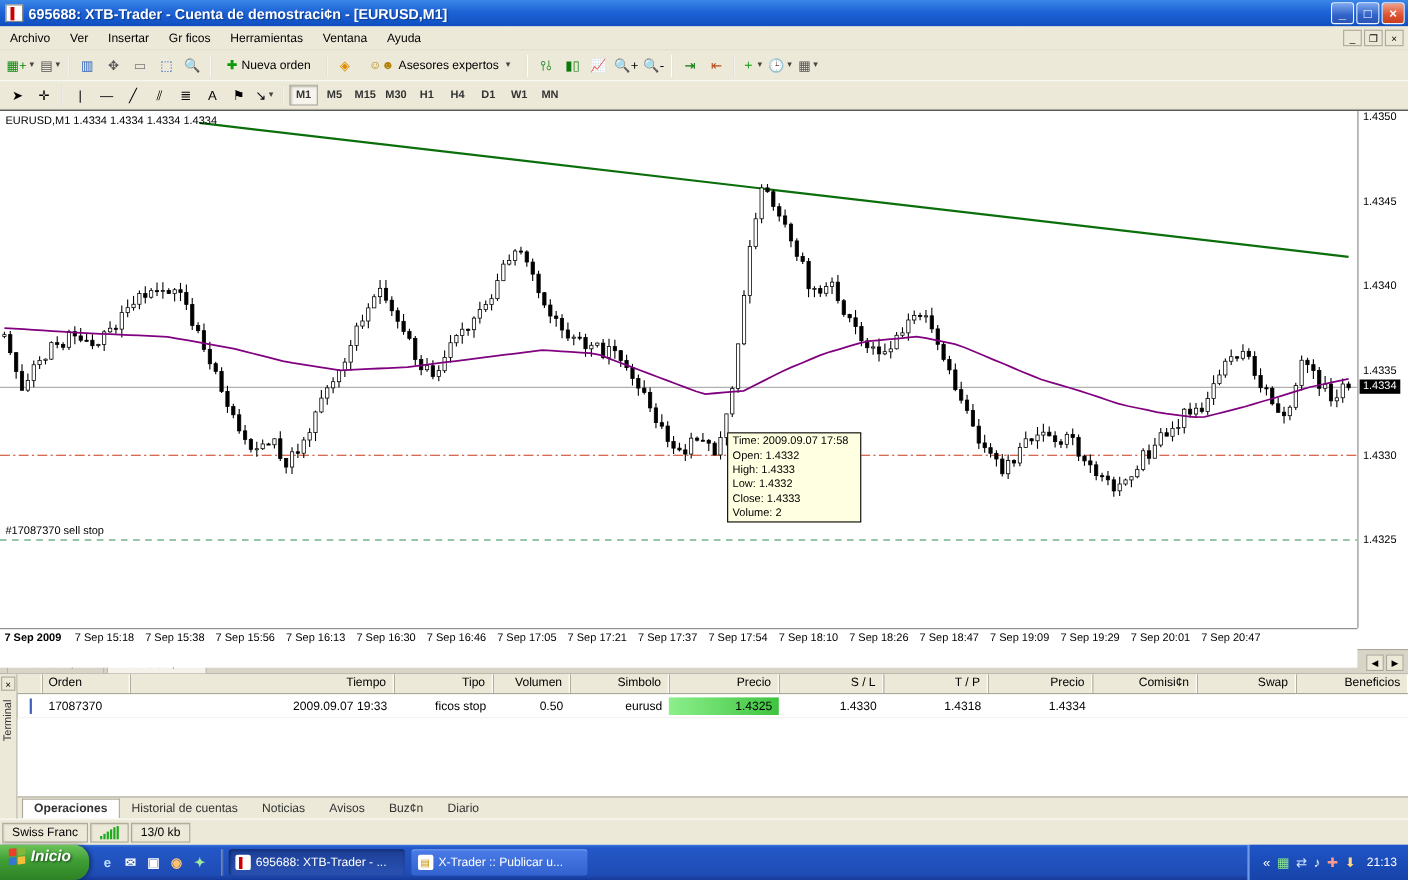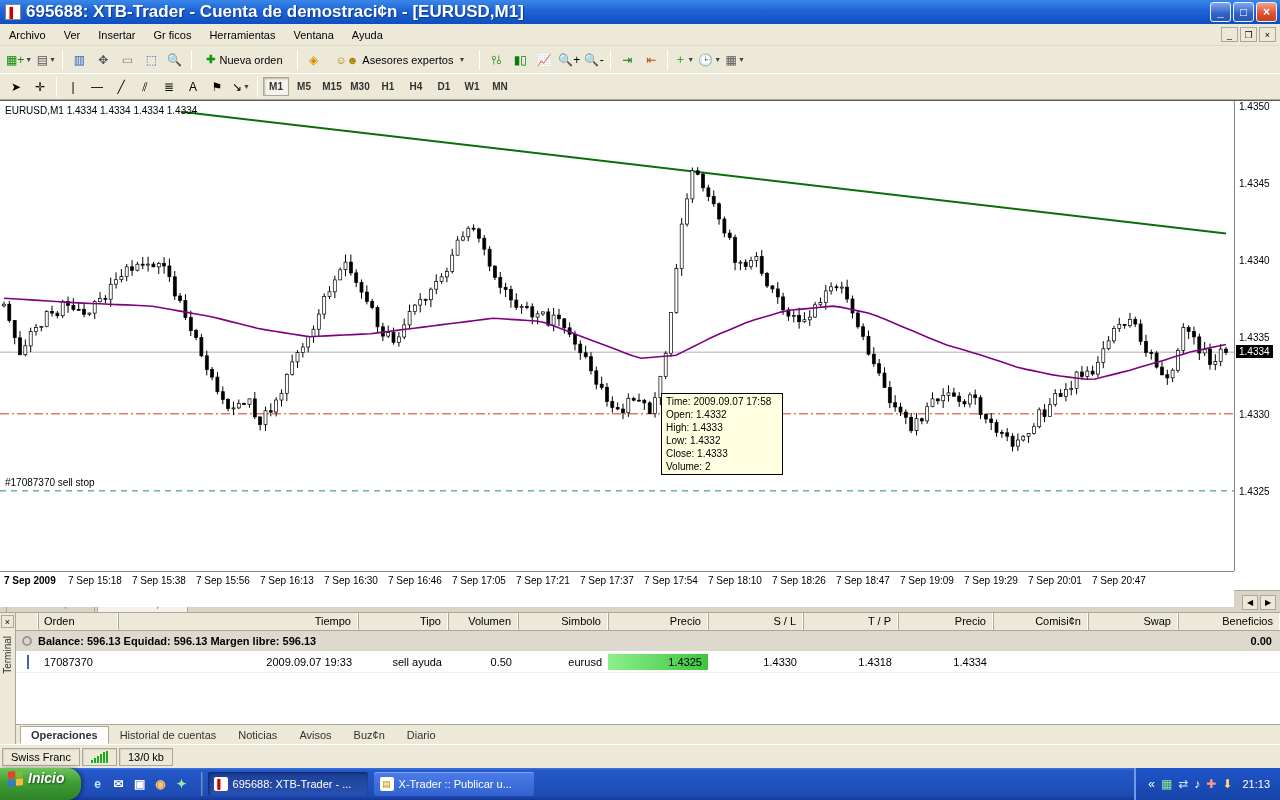--- a/index.html
+++ b/index.html
@@ -5,21 +5,21 @@
   * { margin:0; padding:0; box-sizing:border-box; }
   html,body { width:1280px; height:800px; overflow:hidden; }
   body { font-family:"Liberation Sans", sans-serif; font-size:11px; background:#ece9d8; }
   .screen { position:relative; width:1280px; height:800px; }
 
   
   .titlebar { height:24px; background:linear-gradient(180deg,#3a87e8 0%,#1e63d6 45%,#0f4fc0 100%);
     display:flex; align-items:center; padding:0 3px 0 5px; color:#fff; }
   .app-icon { width:16px; height:16px; margin-right:5px; background:#fff; border:1px solid #888;
     display:inline-flex; align-items:center; justify-content:center; font-size:10px; color:#c00; font-weight:bold; }
-  .title-text { font-weight:bold; font-size:17px; flex:1; text-shadow:1px 1px 1px #0a3a8c; white-space:nowrap; overflow:hidden; }
+  .title-text { font-weight:bold; font-size:13px; flex:1; text-shadow:1px 1px 1px #0a3a8c; white-space:nowrap; overflow:hidden; }
   .win-btn { width:21px; height:20px; margin-left:2px; border-radius:3px; color:#fff; font-weight:bold; font-size:12px;
     display:inline-flex; align-items:center; justify-content:center;
     background:linear-gradient(180deg,#7fa8ef 0%,#3162c8 60%,#2a55b4 100%); border:1px solid #eaf2ff; }
   .win-btn.close { background:linear-gradient(180deg,#f0a28c 0%,#dd5230 60%,#c6401f 100%); }
 
   
   .menubar { height:22px; background:#ece9d8; display:flex; align-items:center; padding-left:0;
     border-bottom:1px solid #e0dcca; }
   .menu-item { padding:3px 9px; cursor:default; }
   .mdi-controls { margin-left:auto; display:flex; padding-right:4px; }
@@ -806,30 +806,25 @@
         <div>Volumen</div>
         <div>Simbolo</div>
         <div>Precio</div>
         <div>S / L</div>
         <div>T / P</div>
         <div>Precio</div>
         <div>Comisi¢n</div>
         <div>Swap</div>
         <div>Beneficios</div>
       </div>
-      <div class="t-balance">
-        <span class="bal-icon"></span>
-        <span>Balance: 596.13  Equidad: 596.13  Margen libre: 596.13</span>
-        <span class="bal-val">0.00</span>
-      </div>
       <div class="t-grid t-row">
         <div class="l"><span class="order-icon"></span></div>
         <div class="l">17087370</div>
         <div>2009.09.07 19:33</div>
-        <div>sell ayuda</div>
+        <div>ficos stop</div>
         <div>0.50</div>
         <div>eurusd</div>
         <div class="price-hl">1.4325</div>
         <div>1.4330</div>
         <div>1.4318</div>
         <div>1.4334</div>
         <div></div>
         <div></div>
         <div></div>
       </div>

